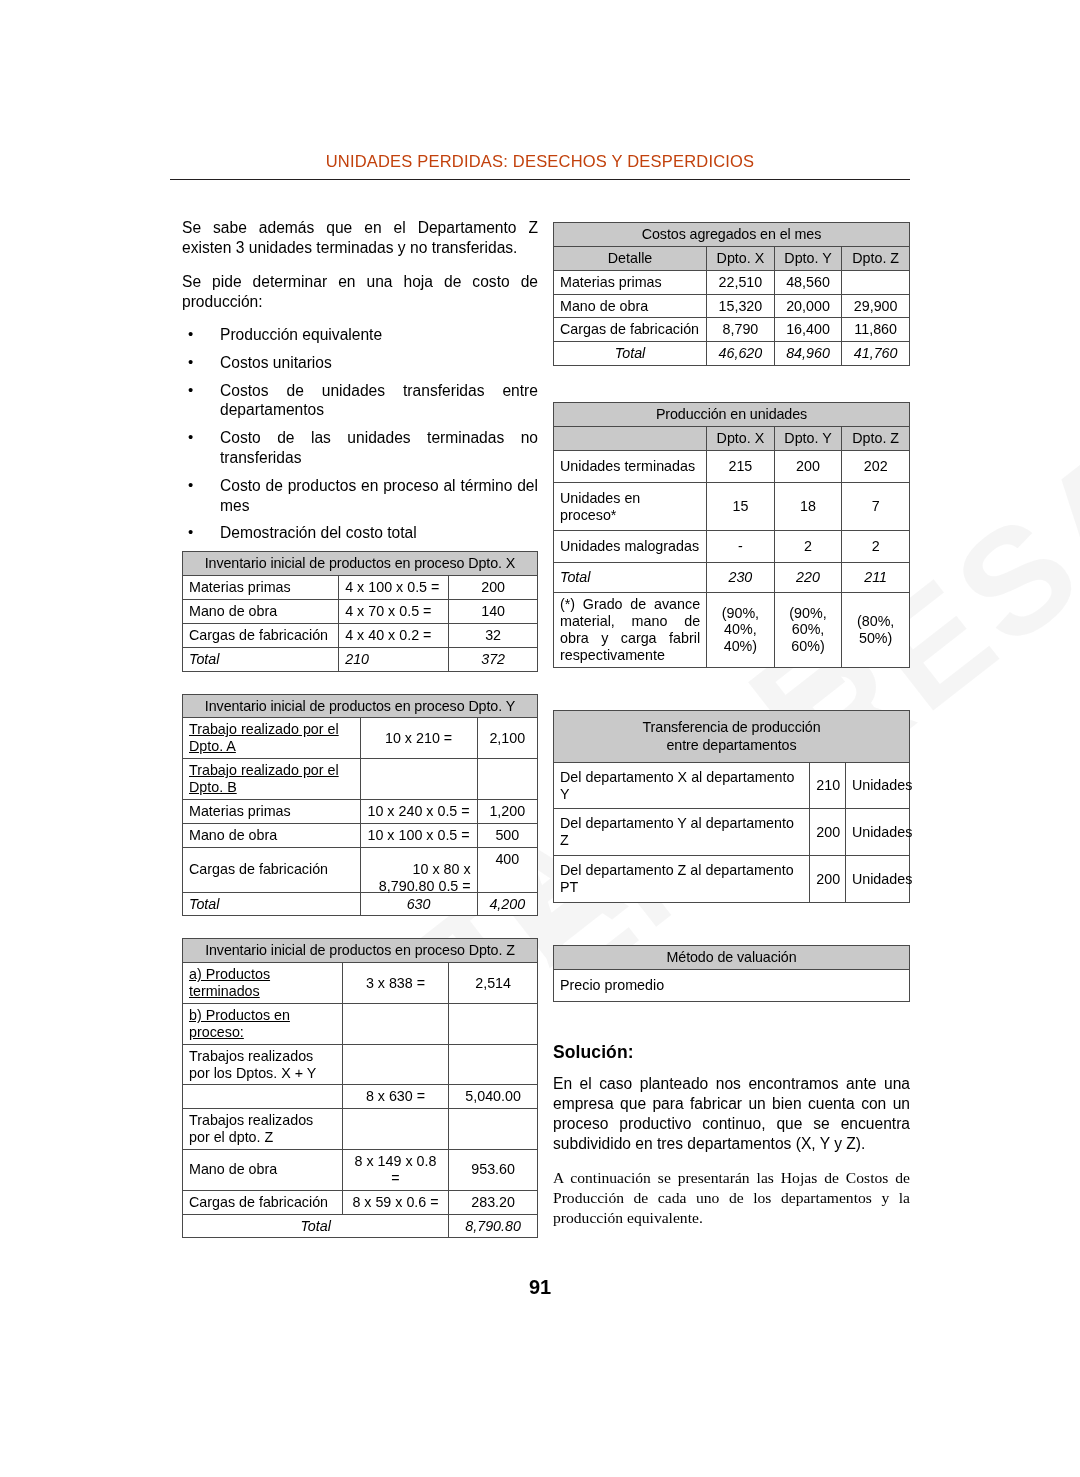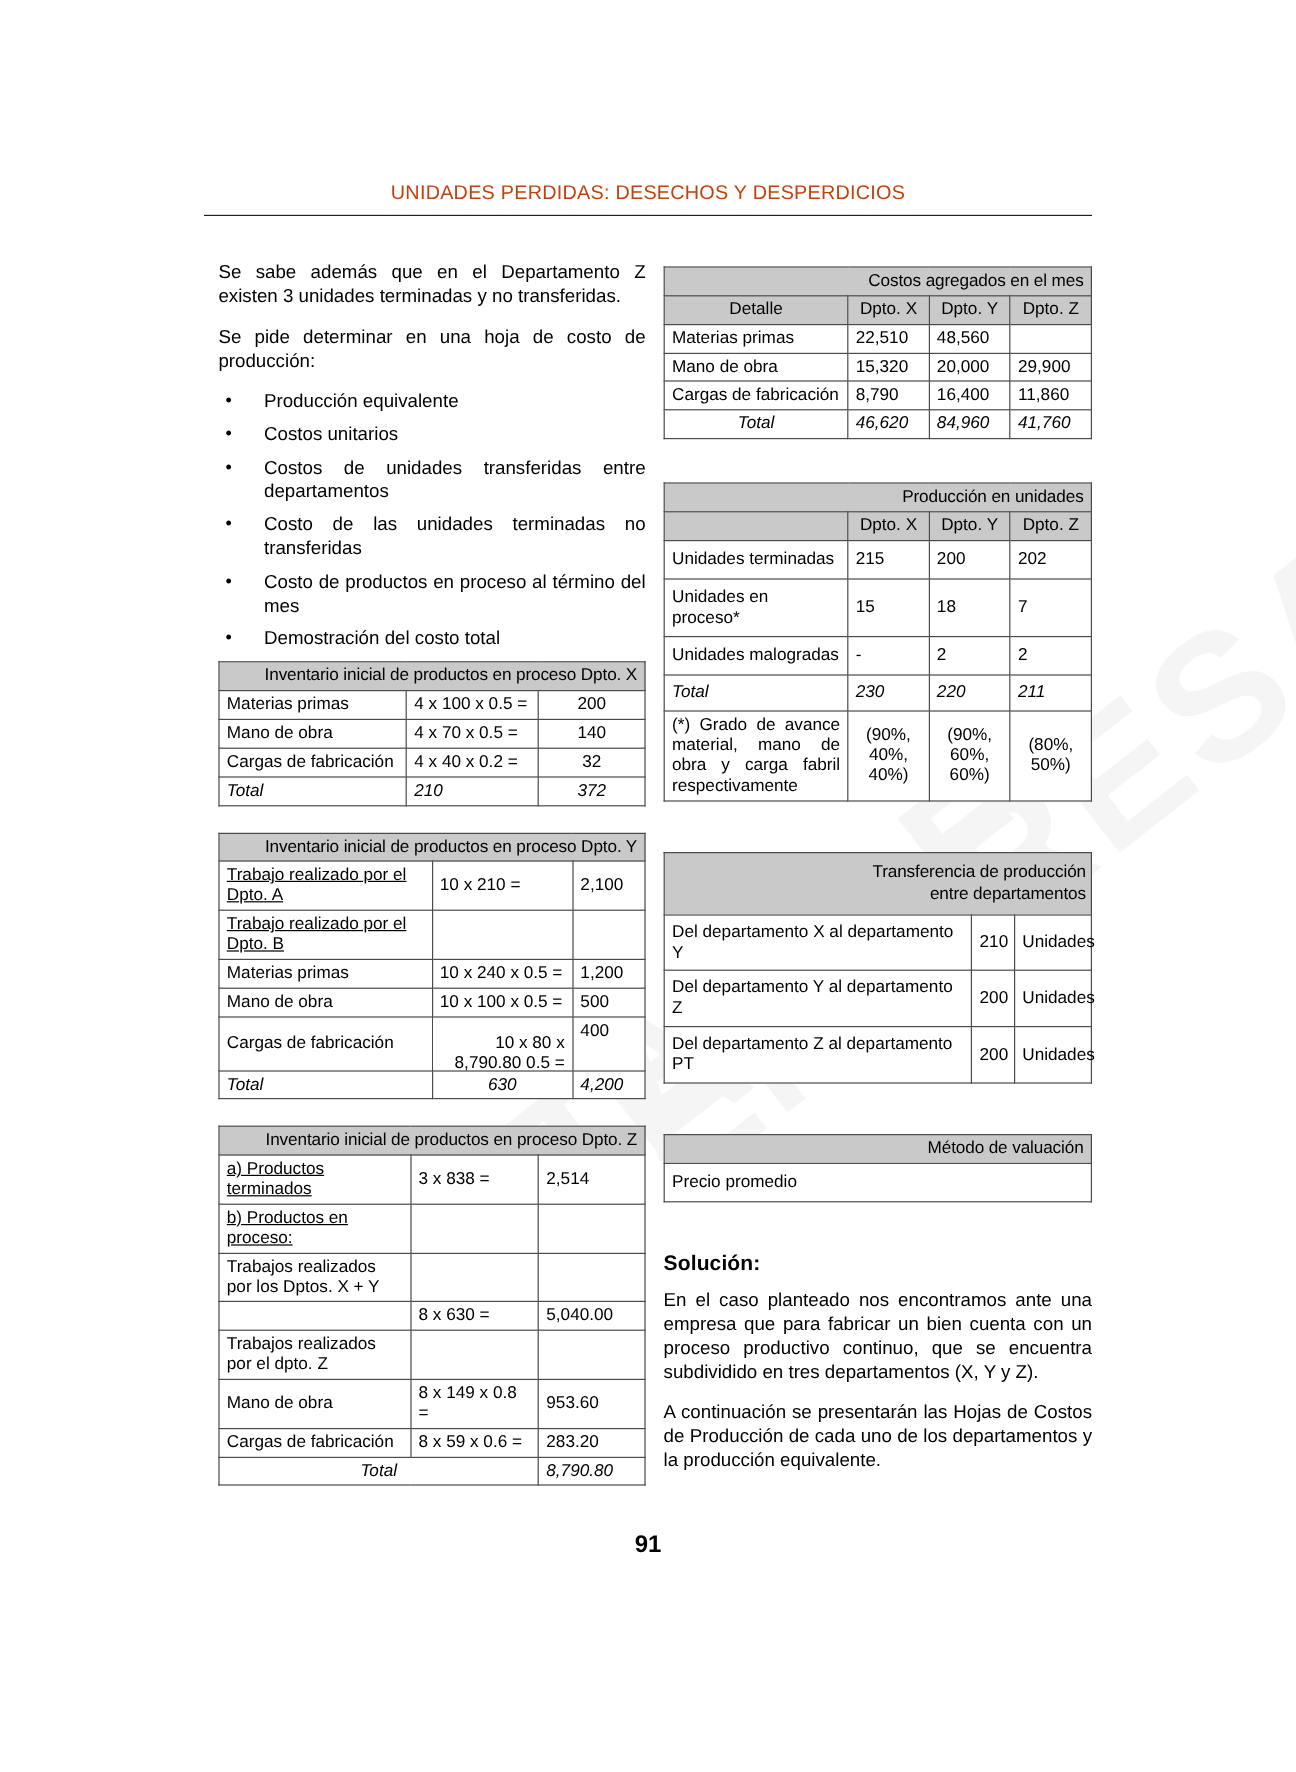--- a/index.html
+++ b/index.html
@@ -74,21 +74,21 @@
   .col-left  { left: 182px; top: 218px; width: 356px; }
   .col-right { left: 553px; top: 222px; width: 357px; }
 
   p.para {
     margin: 0 0 13px 0;
     font-size: 15.6px;
     line-height: 1.30;
     text-align: justify;
     color: #000;
   }
-  p.para.last { margin-bottom: 12px; }
+  p.para.last { margin-bottom: 12px; font-family: Liberation Serif, serif; }
 
   ul.bullets {
     list-style: none;
     margin: 0 0 6px 0;
     padding: 0;
   }
   ul.bullets li {
     position: relative;
     padding-left: 38px;
     margin-bottom: 8px;
@@ -122,34 +122,34 @@
     border: 1px solid #4a4a4a;
     padding: 3px 6px;
     font-size: 14.3px;
     line-height: 1.18;
     vertical-align: middle;
     background: #ffffff;
     font-weight: normal;
   }
   .hdr-title td {
     background: #c9c9c9 !important;
-    text-align: right;
+    text-align: center;
     font-weight: bold;
     font-size: 15px;
     padding: 5px 4px;
     letter-spacing: -0.1px;
   }
   .hdr-cols td {
     background: #c9c9c9 !important;
     text-align: center;
     font-weight: bold;
     font-size: 14.6px;
     padding: 4px 4px;
   }
-  .num   { text-align: left; }
+  .num   { text-align: center; }
   .ctr   { text-align: center; }
   .bold  { font-weight: bold; text-decoration: underline; }
   .totrow td { font-weight: bold; font-style: italic; }
   .tall  { height: 38px; }
 
   .foot-cell {
     font-size: 11.4px;
     line-height: 1.22;
     text-align: justify;
     padding: 4px 6px 5px 5px;

